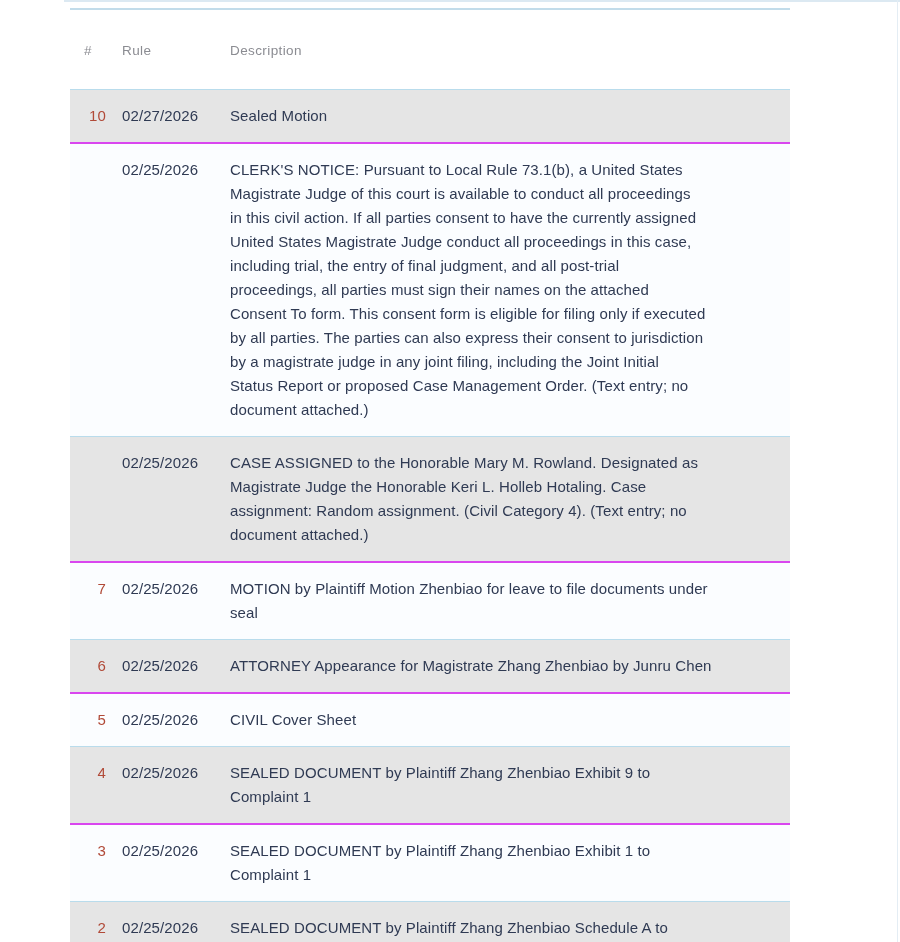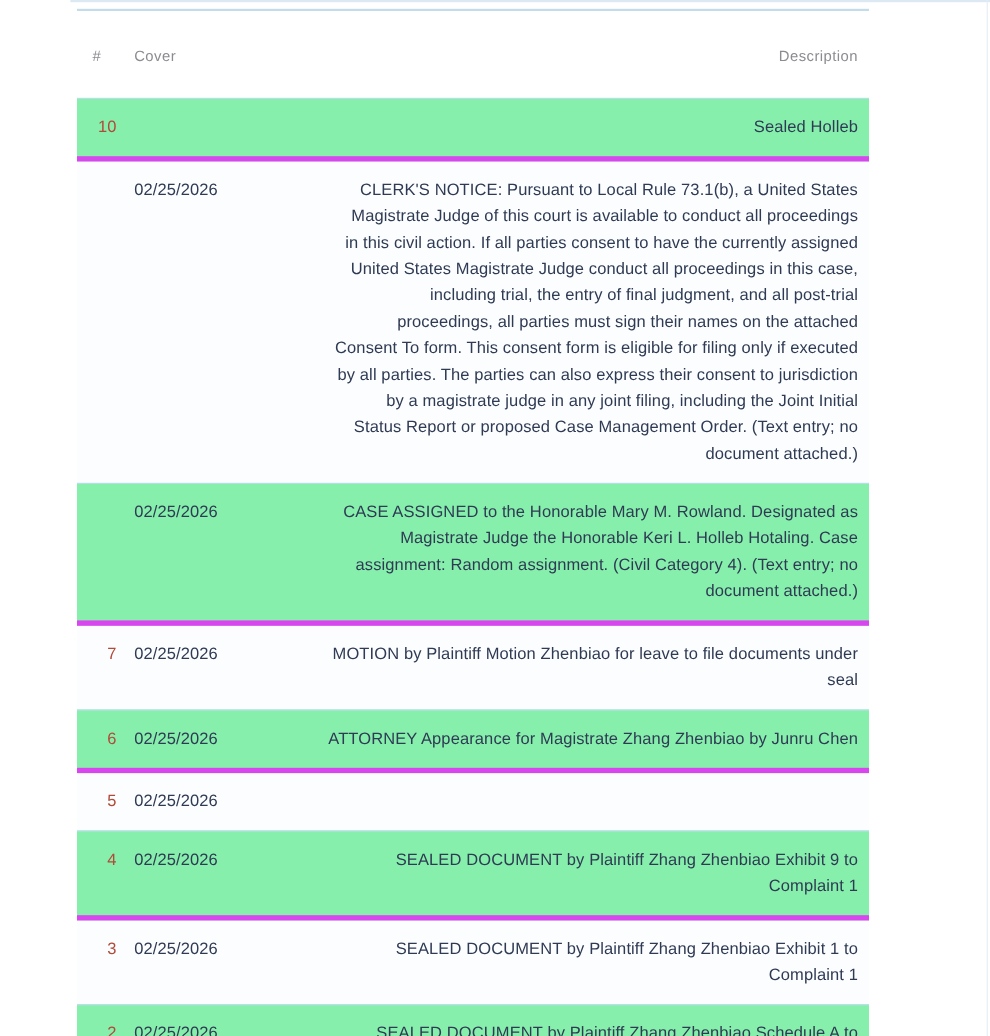--- a/index.html
+++ b/index.html
@@ -35,23 +35,23 @@
     background: #ffffff;
   }
   .row {
     display: flex;
     font-size: 15px;
     line-height: 24px;
     color: #2f3a53;
     letter-spacing: 0.1px;
   }
   .row.blue {
-    background: #86efac;
+    background: #e5e5e5;
     border-top: 1px solid #b9dcec;
-    border-bottom: 5px solid #d946ef;
+    border-bottom: 2px solid #d946ef;
   }
   .row.plain {
     background: #fbfdff;
   }
   .cell { padding-top: 14px; padding-bottom: 14px; }
   .c-num {
     width: 42px;
     text-align: right;
     padding-right: 6px;
     flex: none;
@@ -65,43 +65,43 @@
     width: 110px;
     padding-left: 10px;
     white-space: nowrap;
     flex: none;
   }
   .c-desc {
     flex: 1;
     padding-left: 8px;
     padding-right: 10px;
     white-space: pre-line;
-    text-align: right;
   }
   .entry-num {
     color: #b14a38;
     cursor: pointer;
   }
 </style>
 </head>
 <body>
 
 <div class="top-hairline"></div>
 <div class="page-right-border"></div>
 
 <div class="table-wrap">
   <div class="header-row">
     <div class="cell c-num h">#</div>
-    <div class="cell c-date">Cover</div>
+    <div class="cell c-date">Rule</div>
     <div class="cell c-desc">Description</div>
   </div>
   <div id="tbody">
       <div class="row blue">
     <div class="cell c-num entry-num">10</div>
-    <div class="cell c-desc">Sealed Holleb</div>
+    <div class="cell c-date">02/27/2026</div>
+    <div class="cell c-desc">Sealed Motion</div>
   </div>
       <div class="row plain">
     <div class="cell c-num entry-num"></div>
     <div class="cell c-date">02/25/2026</div>
     <div class="cell c-desc">CLERK'S NOTICE: Pursuant to Local Rule 73.1(b), a United States
 Magistrate Judge of this court is available to conduct all proceedings
 in this civil action. If all parties consent to have the currently assigned
 United States Magistrate Judge conduct all proceedings in this case,
 including trial, the entry of final judgment, and all post-trial
 proceedings, all parties must sign their names on the attached
@@ -126,20 +126,21 @@
 seal</div>
   </div>
       <div class="row blue">
     <div class="cell c-num entry-num">6</div>
     <div class="cell c-date">02/25/2026</div>
     <div class="cell c-desc">ATTORNEY Appearance for Magistrate Zhang Zhenbiao by Junru Chen</div>
   </div>
       <div class="row plain">
     <div class="cell c-num entry-num">5</div>
     <div class="cell c-date">02/25/2026</div>
+    <div class="cell c-desc">CIVIL Cover Sheet</div>
   </div>
       <div class="row blue">
     <div class="cell c-num entry-num">4</div>
     <div class="cell c-date">02/25/2026</div>
     <div class="cell c-desc">SEALED DOCUMENT by Plaintiff Zhang Zhenbiao Exhibit 9 to
 Complaint 1</div>
   </div>
       <div class="row plain">
     <div class="cell c-num entry-num">3</div>
     <div class="cell c-date">02/25/2026</div>

